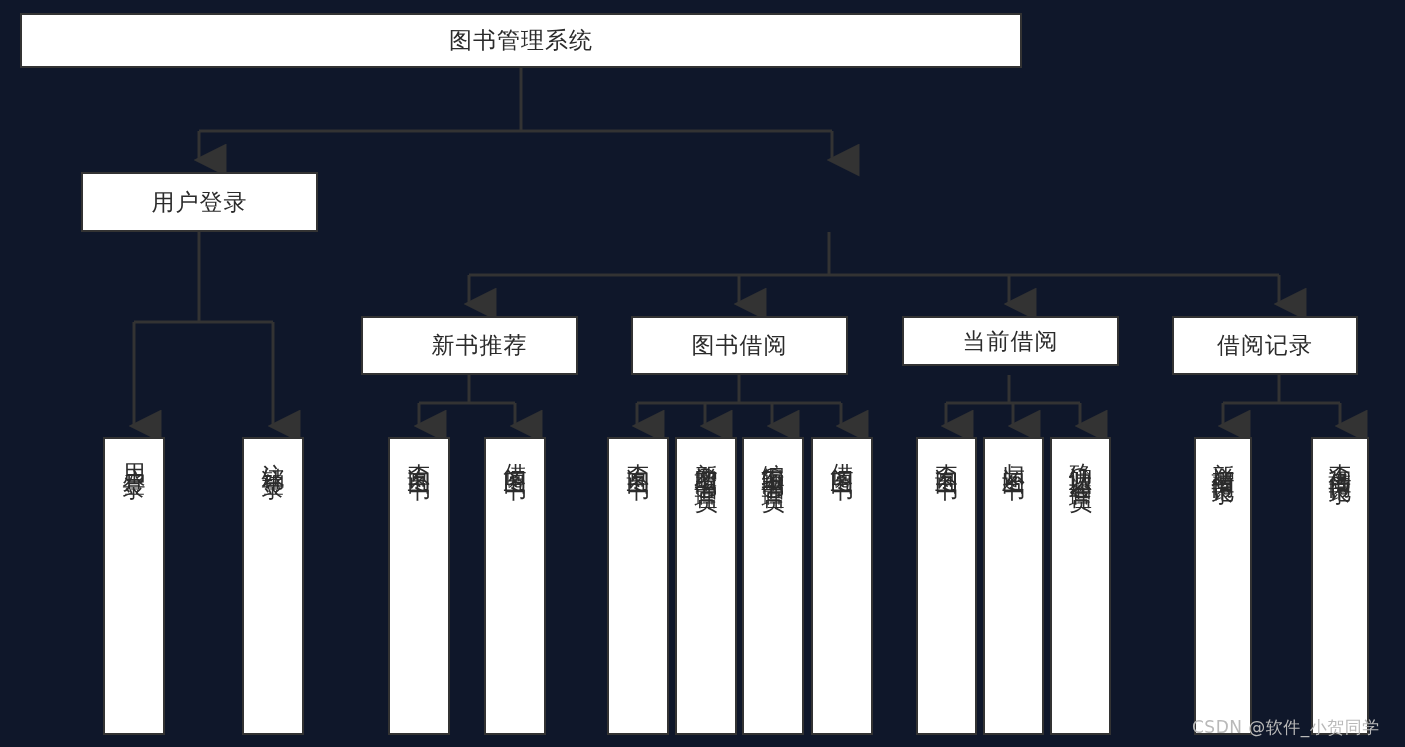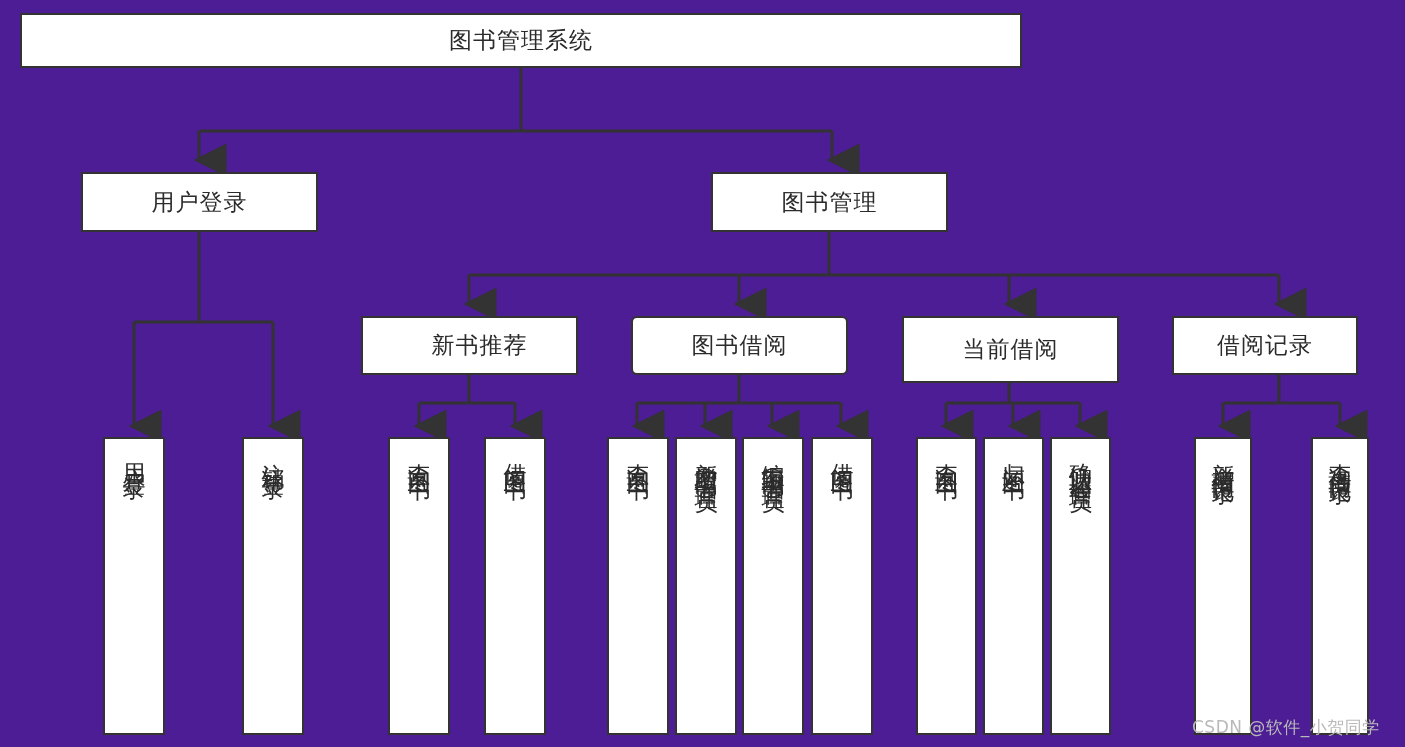--- a/index.html
+++ b/index.html
@@ -4,21 +4,21 @@
 <style>
   html, body {
     margin: 0;
     padding: 0;
     background: #ffffff;
   }
   #canvas {
     position: relative;
     width: 1405px;
     height: 747px;
-    background: #4c1d95;
+    background: #0f172a;
     font-family: "DejaVu Sans", "Liberation Sans", sans-serif;
     overflow: hidden;
   }
   svg.wires {
     position: absolute;
     left: 0; top: 0;
     width: 1405px;
     height: 747px;
     pointer-events: none;
   }
@@ -125,31 +125,28 @@
     </g>
   </svg>
 
   <div class="node h root" style="left:20px; top:13px; width:1002px; height:55px;">
     <span class="label">图书管理系统</span>
   </div>
 
   <div class="node h" style="left:81px; top:172px; width:237px; height:60px;">
     <span class="label">用户登录</span>
   </div>
-  <div class="node h" style="left:711px; top:172px; width:237px; height:60px;">
-    <span class="label">图书管理</span>
-  </div>
 
   <div class="node h" style="left:361px; top:316px; width:217px; height:59px;padding-left:20px;">
     <span class="label">新书推荐</span>
   </div>
-  <div class="node h" style="left:631px; top:316px; width:217px; height:59px;border-radius:6px;">
+  <div class="node h" style="left:631px; top:316px; width:217px; height:59px;">
     <span class="label">图书借阅</span>
   </div>
-  <div class="node h" style="left:902px; top:316px; width:217px; height:67px;">
+  <div class="node h" style="left:902px; top:316px; width:217px; height:50px;">
     <span class="label">当前借阅</span>
   </div>
   <div class="node h" style="left:1172px; top:316px; width:186px; height:59px;">
     <span class="label">借阅记录</span>
   </div>
 
   <div class="node v" style="left:103px; top:437px; width:62px; height:298px;">
     <span class="label">用户登录</span>
   </div>
   <div class="node v" style="left:242px; top:437px; width:62px; height:298px;">

